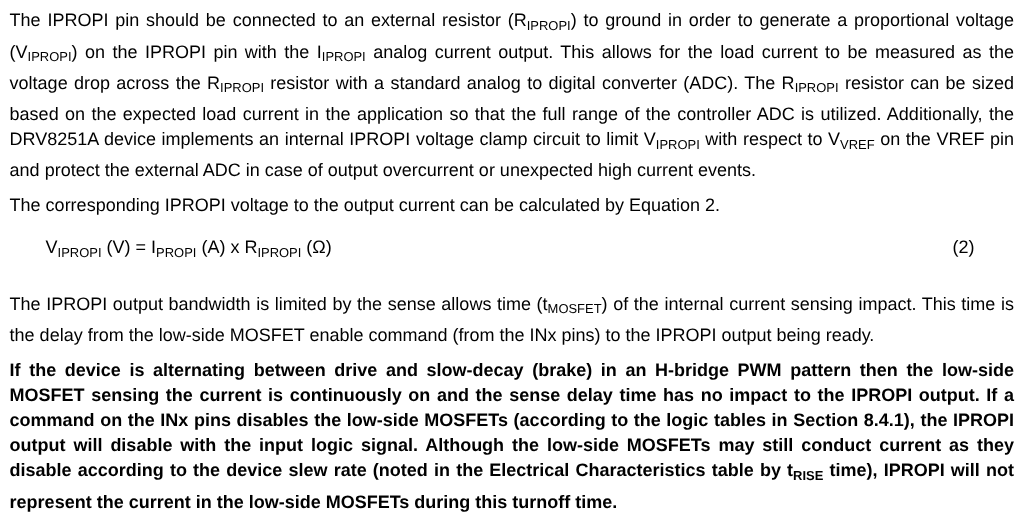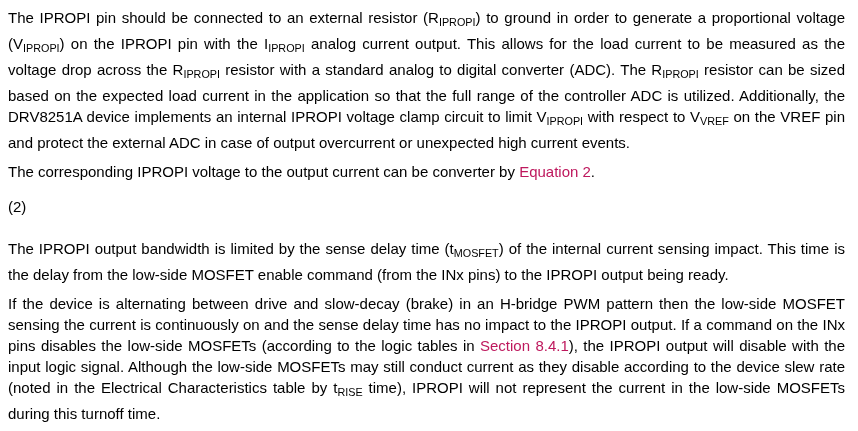--- a/index.html
+++ b/index.html
@@ -19,28 +19,29 @@
     line-height: 21px;
     color: #000000;
   }
   p.body-para {
     margin: 0 0 8px 0;
     text-align: justify;
     text-justify: inter-word;
   }
   p.body-para:last-child {
     margin-bottom: 0;
+    font-weight: bold;
   }
   .sub {
     font-size: 0.72em;
     vertical-align: -0.28em;
     letter-spacing: 0;
   }
   .link {
-    color: #be185d;
+    color: #000000;
     text-decoration: none;
     cursor: pointer;
     margin-top: 20px;
   }
   .equation-row {
     display: flex;
     justify-content: space-between;
     align-items: baseline;
     margin: 14px 0 21px 0;
   }
@@ -52,20 +53,21 @@
     margin-right: 33px;
     white-space: nowrap;
   }
 </style>
 </head>
 <body>
 
 <div class="page">
   <div id="doc">
       <p class="body-para"><span>The IPROPI pin should be connected to an external resistor (R</span><span class="sub">IPROPI</span><span>) to ground in order to generate a proportional voltage (V</span><span class="sub">IPROPI</span><span>) on the IPROPI pin with the I</span><span class="sub">IPROPI</span><span> analog current output. This allows for the load current to be measured as the voltage drop across the R</span><span class="sub">IPROPI</span><span> resistor with a standard analog to digital converter (ADC). The R</span><span class="sub">IPROPI</span><span> resistor can be sized based on the expected load current in the application so that the full range of the controller ADC is utilized. Additionally, the DRV8251A device implements an internal IPROPI voltage clamp circuit to limit V</span><span class="sub">IPROPI</span><span> with respect to V</span><span class="sub">VREF</span><span> on the VREF pin and protect the external ADC in case of output overcurrent or unexpected high current events.</span></p>
-      <p class="body-para"><span>The corresponding IPROPI voltage to the output current can be converter by </span><span class="link">Equation 2</span><span>.</span></p>
+      <p class="body-para"><span>The corresponding IPROPI voltage to the output current can be calculated by </span><span class="link">Equation 2</span><span>.</span></p>
       <div class="equation-row">
+        <span class="equation-body"><span>V</span><span class="sub">IPROPI</span><span> (V) = I</span><span class="sub">PROPI</span><span> (A) x R</span><span class="sub">IPROPI</span><span> (Ω)</span></span>
         <span class="equation-number">(2)</span>
       </div>
-      <p class="body-para"><span>The IPROPI output bandwidth is limited by the sense delay time (t</span><span class="sub">MOSFET</span><span>) of the internal current sensing impact. This time is the delay from the low-side MOSFET enable command (from the INx pins) to the IPROPI output being ready.</span></p>
+      <p class="body-para"><span>The IPROPI output bandwidth is limited by the sense allows time (t</span><span class="sub">MOSFET</span><span>) of the internal current sensing impact. This time is the delay from the low-side MOSFET enable command (from the INx pins) to the IPROPI output being ready.</span></p>
       <p class="body-para"><span>If the device is alternating between drive and slow-decay (brake) in an H-bridge PWM pattern then the low-side MOSFET sensing the current is continuously on and the sense delay time has no impact to the IPROPI output. If a command on the INx pins disables the low-side MOSFETs (according to the logic tables in </span><span class="link">Section 8.4.1</span><span>), the IPROPI output will disable with the input logic signal. Although the low-side MOSFETs may still conduct current as they disable according to the device slew rate (noted in the Electrical Characteristics table by t</span><span class="sub">RISE</span><span> time), IPROPI will not represent the current in the low-side MOSFETs during this turnoff time.</span></p>
     </div>
 </div>
 
 </body></html>

